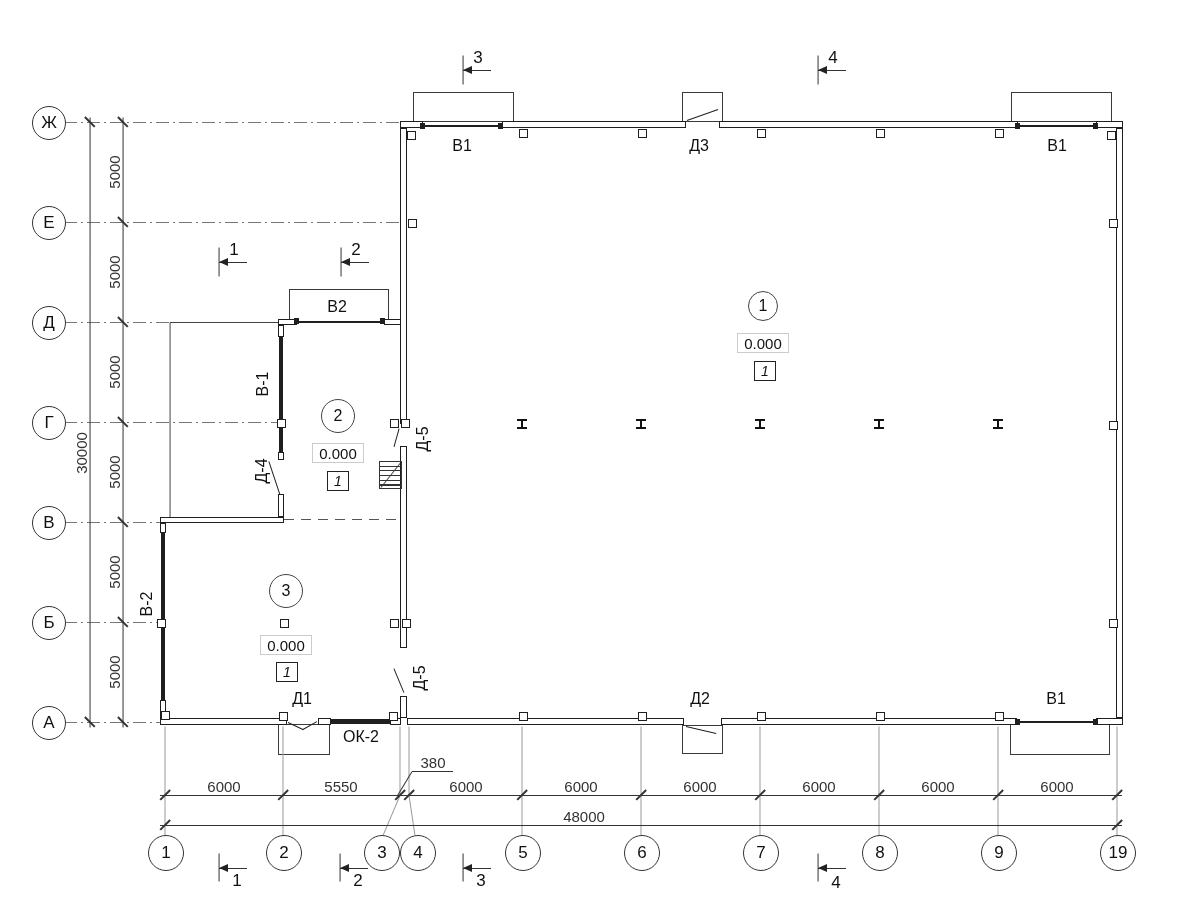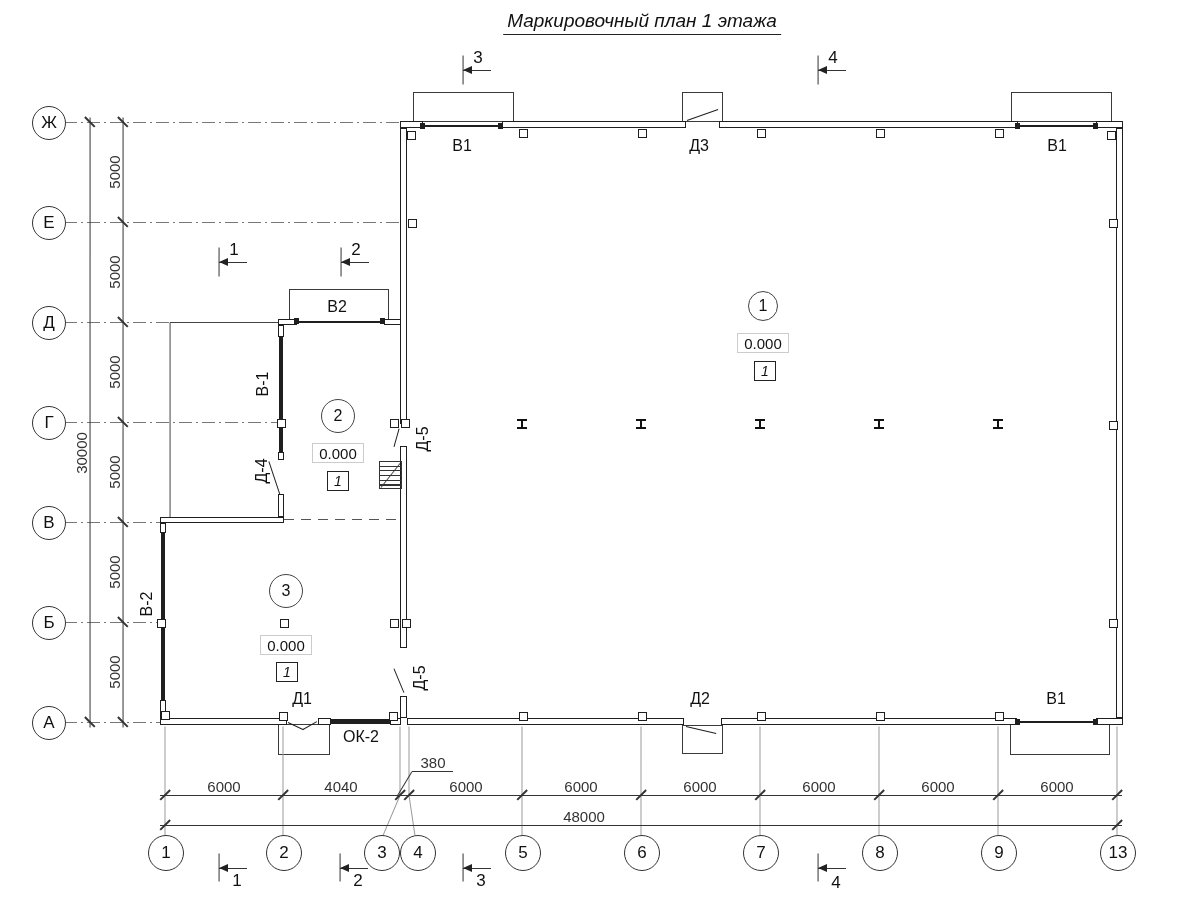--- a/index.html
+++ b/index.html
@@ -36,21 +36,20 @@
         font-style:italic;font-size:14px;color:#111;z-index:6;}
   .arrowhead{position:absolute;width:0;height:0;border-top:4.5px solid transparent;border-bottom:4.5px solid transparent;
         border-right:9px solid #222;z-index:6;}
   #title{position:absolute;left:642px;top:10px;transform:translateX(-50%);font-style:italic;font-size:19px;color:#111;
         border-bottom:1.5px solid #222;padding:0 4px 2px 4px;white-space:nowrap;z-index:7;}
 </style>
 </head>
 <body>
 
 <div id="plan">
-  <div id="title">Маркировочный план 1 этажа</div>
 <div class="canopy" style="left: 413px; top: 92px; width: 101px; height: 30px;"></div>
     <div class="canopy" style="left: 682px; top: 92px; width: 41px; height: 30px;"></div>
     <div class="canopy" style="left: 1011px; top: 92px; width: 101px; height: 30px;"></div>
     <div class="canopy" style="left: 289px; top: 289px; width: 100px; height: 33px;"></div>
     <div class="canopy" style="left: 278px; top: 724px; width: 52px; height: 31px;"></div>
     <div class="canopy" style="left: 682px; top: 725px; width: 41px; height: 29px;"></div>
     <div class="canopy" style="left: 1010px; top: 722px; width: 100px; height: 33px;"></div>
     <div class="ln dashdot" style="left: 64px; top: 122px; width: 336px; transform: rotate(0rad);"></div>
     <div class="ln dashdot" style="left: 64px; top: 222px; width: 336px; transform: rotate(0rad);"></div>
     <div class="ln dashdot" style="left: 64px; top: 322px; width: 106px; transform: rotate(0rad);"></div>
@@ -186,23 +185,23 @@
     <div class="circle" style="left: 32px; top: 706px; width: 32px; height: 32px;">А</div>
     <div class="circle" style="left: 148px; top: 835px; width: 34px; height: 34px;">1</div>
     <div class="circle" style="left: 266px; top: 835px; width: 34px; height: 34px;">2</div>
     <div class="circle" style="left: 364px; top: 835px; width: 34px; height: 34px;">3</div>
     <div class="circle" style="left: 400px; top: 835px; width: 34px; height: 34px;">4</div>
     <div class="circle" style="left: 505px; top: 835px; width: 34px; height: 34px;">5</div>
     <div class="circle" style="left: 624px; top: 835px; width: 34px; height: 34px;">6</div>
     <div class="circle" style="left: 743px; top: 835px; width: 34px; height: 34px;">7</div>
     <div class="circle" style="left: 862px; top: 835px; width: 34px; height: 34px;">8</div>
     <div class="circle" style="left: 981px; top: 835px; width: 34px; height: 34px;">9</div>
-    <div class="circle" style="left: 1100px; top: 835px; width: 34px; height: 34px;">13</div>
+    <div class="circle" style="left: 1100px; top: 835px; width: 34px; height: 34px;">19</div>
     <div class="txt" style="left: 224px; top: 786px; transform: translate(-50%, -50%);">6000</div>
-    <div class="txt" style="left: 341px; top: 786px; transform: translate(-50%, -50%);">4040</div>
+    <div class="txt" style="left: 341px; top: 786px; transform: translate(-50%, -50%);">5550</div>
     <div class="txt" style="left: 433px; top: 762px; transform: translate(-50%, -50%);">380</div>
     <div class="txt" style="left: 466px; top: 786px; transform: translate(-50%, -50%);">6000</div>
     <div class="txt" style="left: 581px; top: 786px; transform: translate(-50%, -50%);">6000</div>
     <div class="txt" style="left: 700px; top: 786px; transform: translate(-50%, -50%);">6000</div>
     <div class="txt" style="left: 819px; top: 786px; transform: translate(-50%, -50%);">6000</div>
     <div class="txt" style="left: 938px; top: 786px; transform: translate(-50%, -50%);">6000</div>
     <div class="txt" style="left: 1057px; top: 786px; transform: translate(-50%, -50%);">6000</div>
     <div class="txt" style="left: 584px; top: 816px; transform: translate(-50%, -50%);">48000</div>
     <div class="txt" style="left: 114px; top: 172px; transform: translate(-50%, -50%) rotate(-90deg);">5000</div>
     <div class="txt" style="left: 114px; top: 272px; transform: translate(-50%, -50%) rotate(-90deg);">5000</div>

